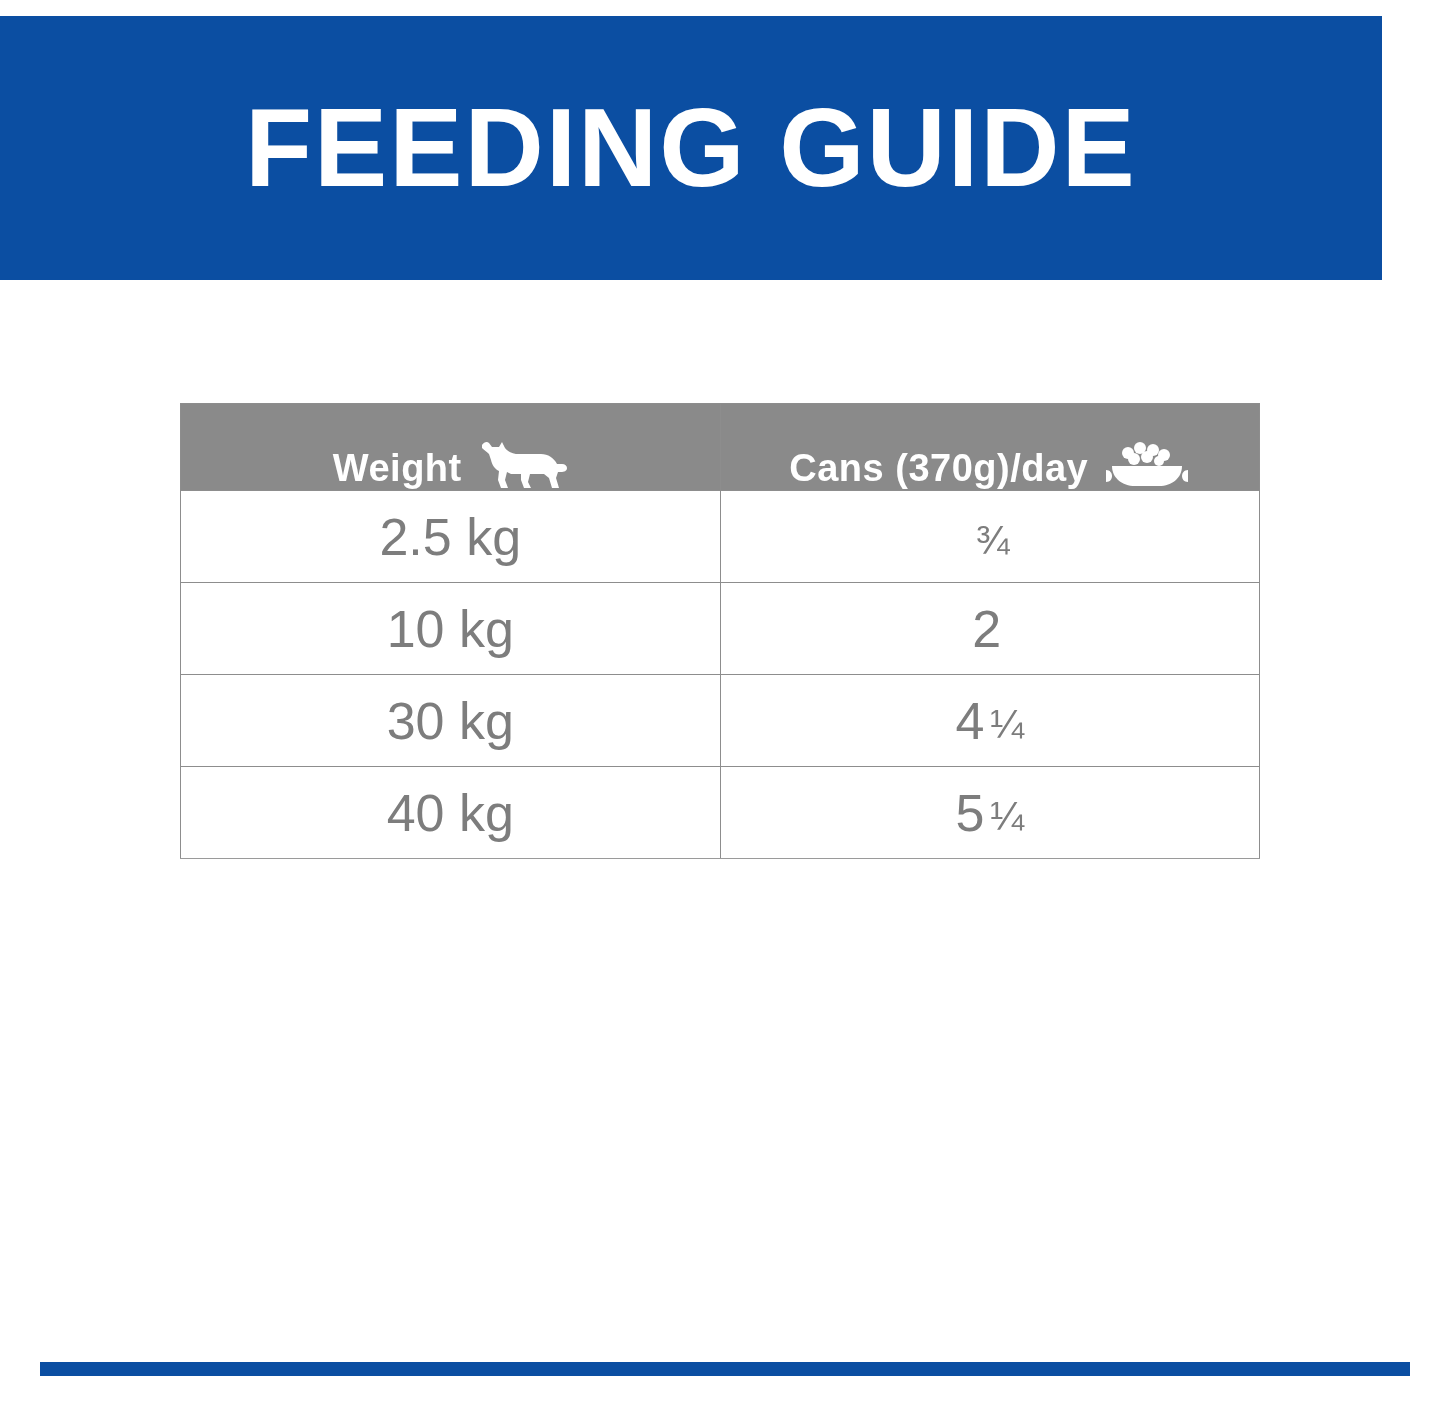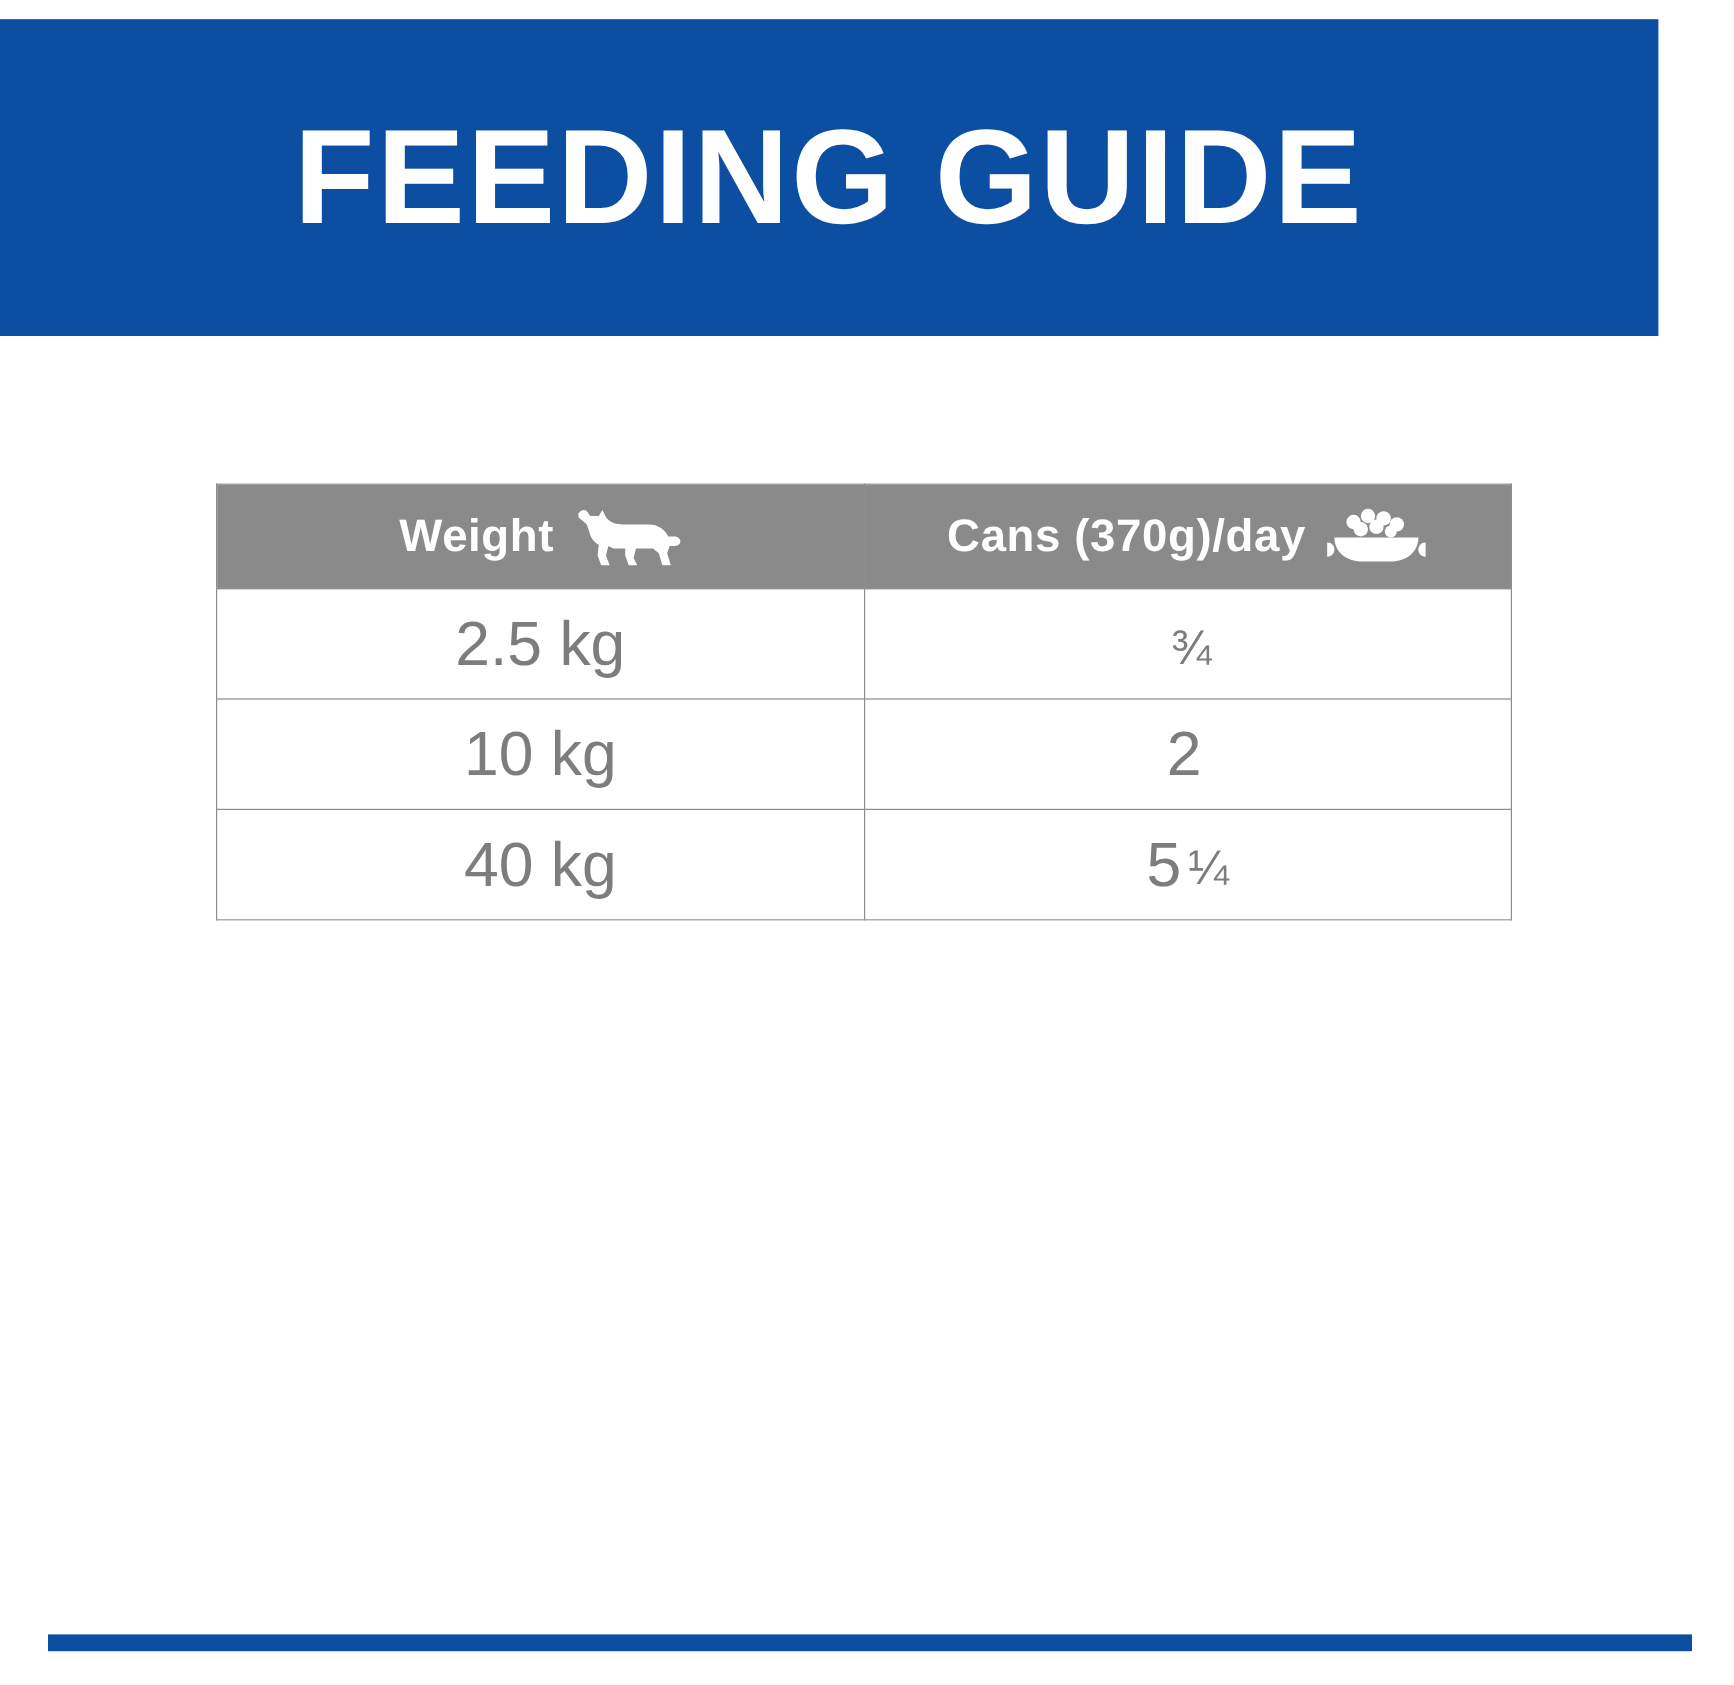--- a/index.html
+++ b/index.html
@@ -61,21 +61,21 @@
     background: #8a8a8a;
     color: #ffffff;
     height: 86px;
     font-size: 38px;
     font-weight: bold;
     border: 1px solid #8a8a8a;
     vertical-align: middle;
   }
   .th-inner {
     display: flex;
-    align-items: center;
+    align-items: flex-end;
     justify-content: center;
     gap: 16px;
     height: 86px;
   }
   .th-label {
     font-size: 38px;
     font-weight: bold;
     letter-spacing: 0.5px;
     color: #ffffff;
   }
@@ -164,20 +164,24 @@
     <tbody>
       <tr>
         <td class="col-weight">2.5 kg</td>
         <td class="col-amount"><span class="amt-whole"></span><span class="frac">¾</span></td>
       </tr>
       <tr>
         <td class="col-weight">10 kg</td>
         <td class="col-amount"><span class="amt-whole">2</span><span class="frac"></span></td>
       </tr>
       <tr>
+        <td class="col-weight">30 kg</td>
+        <td class="col-amount"><span class="amt-whole">4</span><span class="frac">¼</span></td>
+      </tr>
+      <tr>
         <td class="col-weight">40 kg</td>
         <td class="col-amount"><span class="amt-whole">5</span><span class="frac">¼</span></td>
       </tr>
     </tbody>
   </table>
 </div>
 
 <div class="footer-bar"></div>
 
 </body></html>

